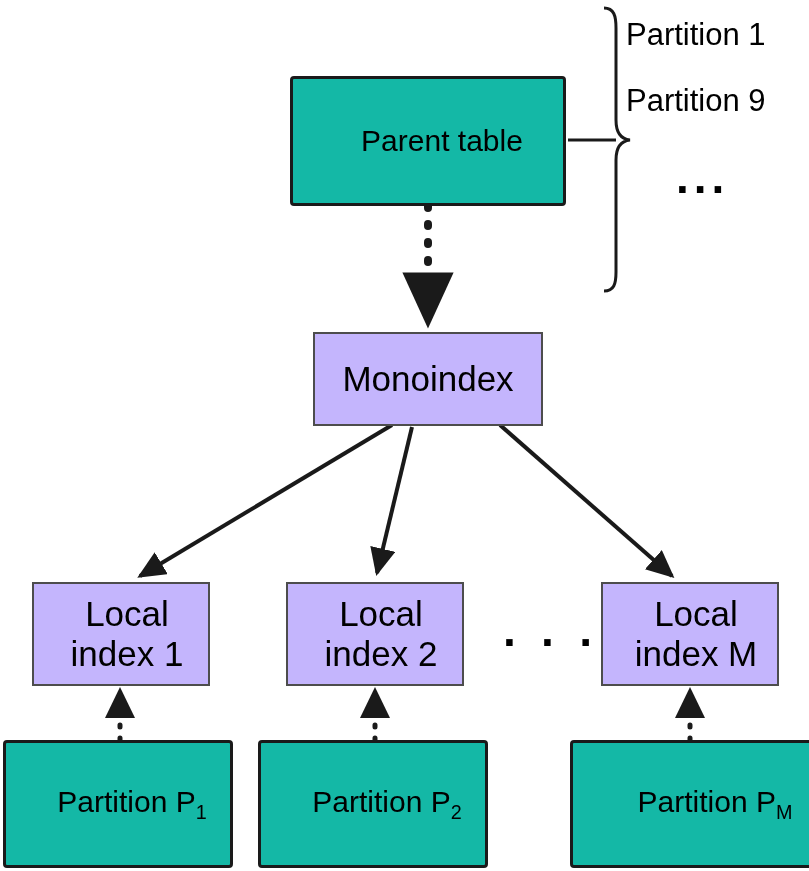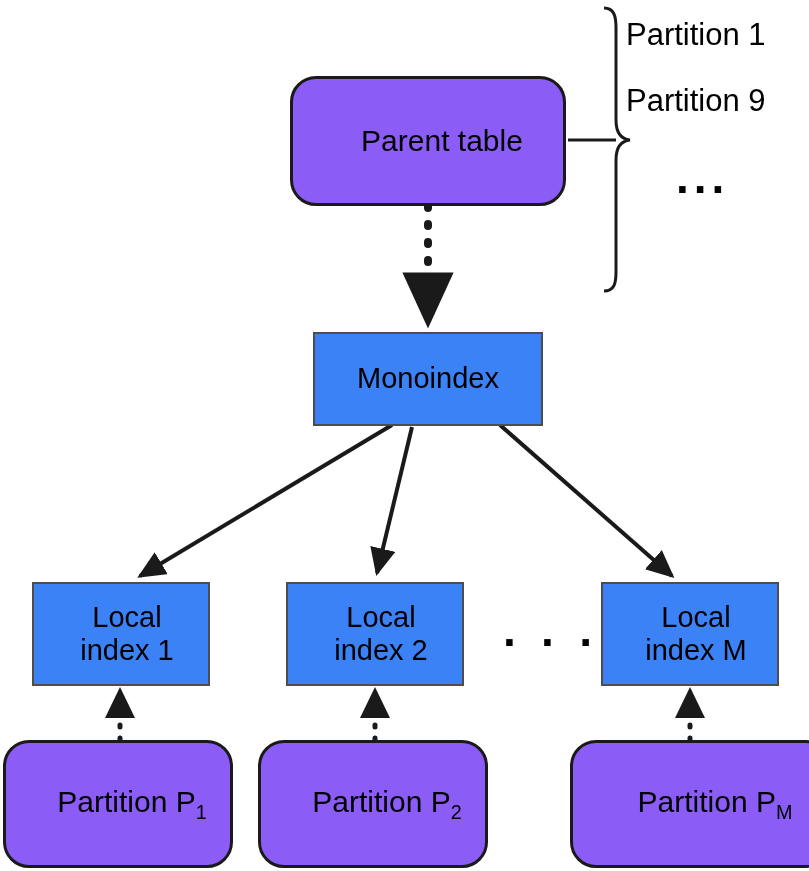--- a/index.html
+++ b/index.html
@@ -30,29 +30,29 @@
     position: absolute;
     box-sizing: border-box;
     display: flex;
     align-items: center;
     justify-content: center;
     text-align: center;
     line-height: 1.15;
   }
   .rounded-node {
     border: 3px solid #1a1a1a;
-    border-radius: 26px;
-    background: #8b5cf6;
+    border-radius: 4px;
+    background: #14b8a6;
     font-size: 30px;
     padding-left: 28px;
   }
   .rect-node {
     border: 2px solid #4d4d4d;
-    background: #3b82f6;
-    font-size: 29px;
+    background: #c4b5fd;
+    font-size: 35px;
   }
   .plain-text {
     position: absolute;
     font-size: 31px;
     white-space: nowrap;
   }
   .dots {
     position: absolute;
     font-size: 46px;
     font-weight: bold;

